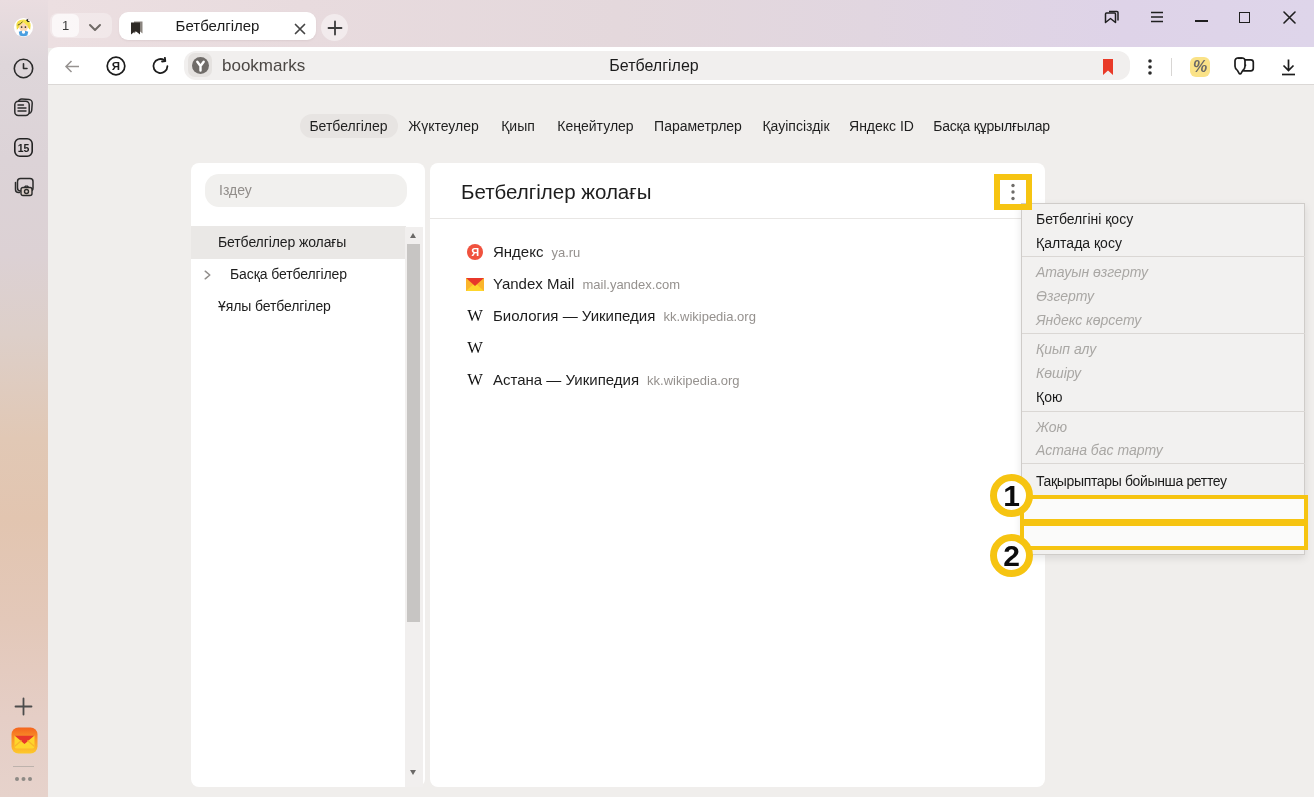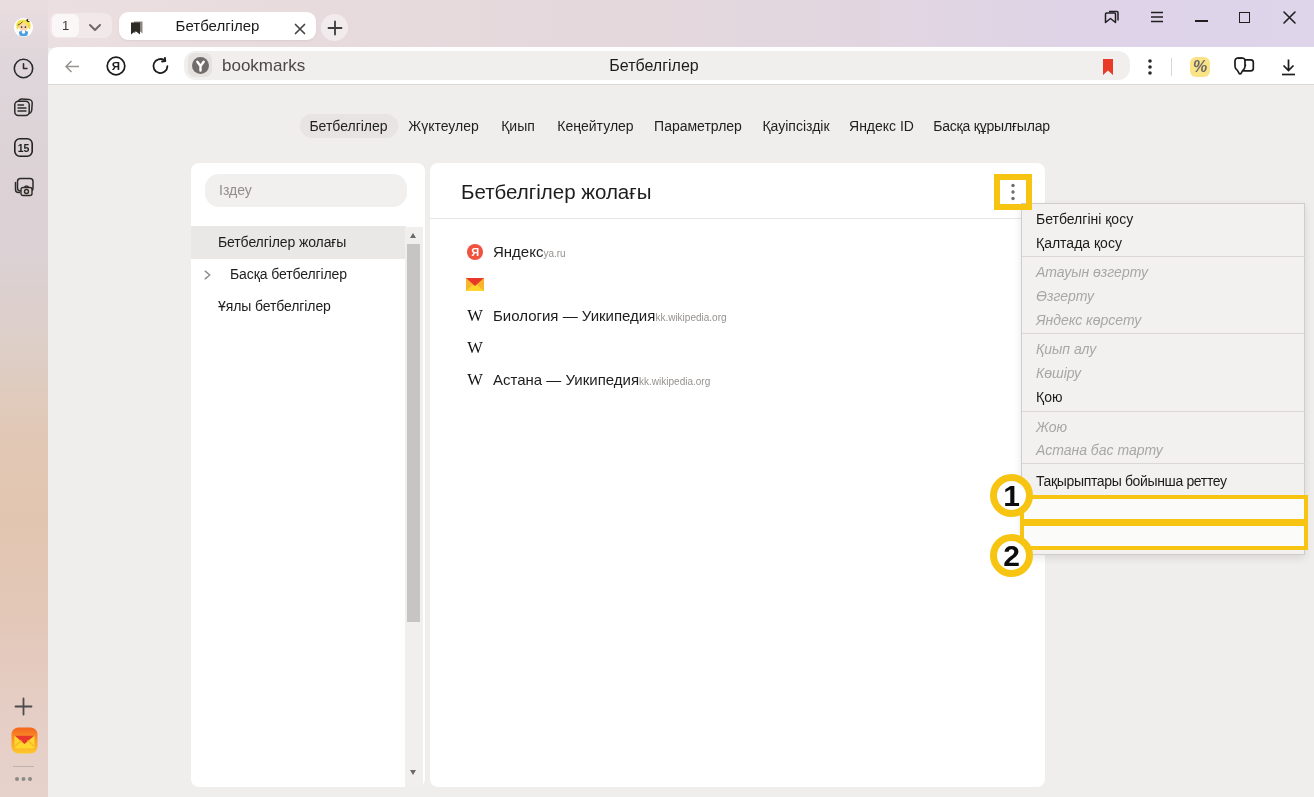--- a/index.html
+++ b/index.html
@@ -56,21 +56,21 @@
     padding-left:14px; }
   #selrow { left:191px; top:226px; width:215px; height:33px; background:#eae8e6; }
   .lrow { font-size:14px; letter-spacing:-0.1px; color:#1d1d1d; }
   #scrolltrack { left:405px; top:227px; width:18px; height:560px; background:#f1efee; }
   #scrollthumb { left:407px; top:244px; width:13px; height:378px; background:#c7c5c3; }
   .scar { width:0; height:0; }
 
   #mphead { left:461px; top:180px; font-size:20.5px; color:#1d1d1d; }
   #mpdivider { left:430px; top:218px; width:615px; height:1px; background:#e8e6e4; }
   .bktitle { font-size:15px; color:#1d1d1d; }
-  .bkurl { font-size:10px; color:#95918e; }
+  .bkurl { font-size:13px; color:#95918e; margin-left:8px; }
   .bkrow { left:493px; height:32px; line-height:32px; white-space:nowrap; }
 
   
   #menu { left:1021px; top:203px; width:284px; height:352px; background:#f2f1f0;
     border:1px solid #cfccc9; box-shadow:0 3px 8px rgba(0,0,0,0.10); }
   .mi { left:1036px; height:24px; line-height:24px; font-size:14px; color:#1b1b1b;
     white-space:nowrap; }
   .mid { color:#a9a7a4;font-style:italic; }
   .mdiv { left:1022px; width:283px; height:1px; background:#dad7d4; }
 
@@ -250,20 +250,21 @@
   <svg class="a" style="left:467px;top:244px" width="16" height="16" viewBox="0 0 16 16">
     <circle cx="8" cy="8" r="8" fill="#f0523e"></circle>
     <text x="8.3" y="12.2" text-anchor="middle" font-family="Liberation Sans" font-size="11" font-weight="700" fill="#fff">Я</text>
   </svg>
   <div class="a bkrow" style="top:236px"><span class="bktitle">Яндекс</span><span class="bkurl">ya.ru</span></div>
   <svg class="a" style="left:466px;top:278px" width="18" height="13" viewBox="0 0 18 13">
     <path d="M0,0 h18 v13 h-18 Z" fill="#fed62c"></path>
     <path d="M0,13 L7.5,6.2 L0,0 Z M18,13 L10.5,6.2 L18,0 Z" fill="#fbb52c"></path>
     <path d="M0,0 h18 l-9,8 Z" fill="#e8372b"></path>
   </svg>
+  <div class="a bkrow" style="top:268px"><span class="bktitle">Yandex Mail</span><span class="bkurl">mail.yandex.com</span></div>
   <div class="a" style="left:466px;top:306px;width:18px;height:20px;font-family:'Liberation Serif',serif;font-size:16.5px;color:#111;text-align:center">W</div>
   <div class="a bkrow" style="top:300px"><span class="bktitle">Биология — Уикипедия</span><span class="bkurl">kk.wikipedia.org</span></div>
   <div class="a" style="left:466px;top:338px;width:18px;height:20px;font-family:'Liberation Serif',serif;font-size:16.5px;color:#111;text-align:center">W</div>
   <div class="a" style="left:466px;top:370px;width:18px;height:20px;font-family:'Liberation Serif',serif;font-size:16.5px;color:#111;text-align:center">W</div>
   <div class="a bkrow" style="top:364px"><span class="bktitle">Астана — Уикипедия</span><span class="bkurl">kk.wikipedia.org</span></div>
   <svg class="a" style="left:1010px;top:183px" width="6" height="18" viewBox="0 0 6 18">
     <circle cx="3" cy="2.5" r="1.7" fill="#6f6d6a"></circle>
       <circle cx="3" cy="9" r="1.7" fill="#6f6d6a"></circle>
       <circle cx="3" cy="15.5" r="1.7" fill="#6f6d6a"></circle>
   </svg>

